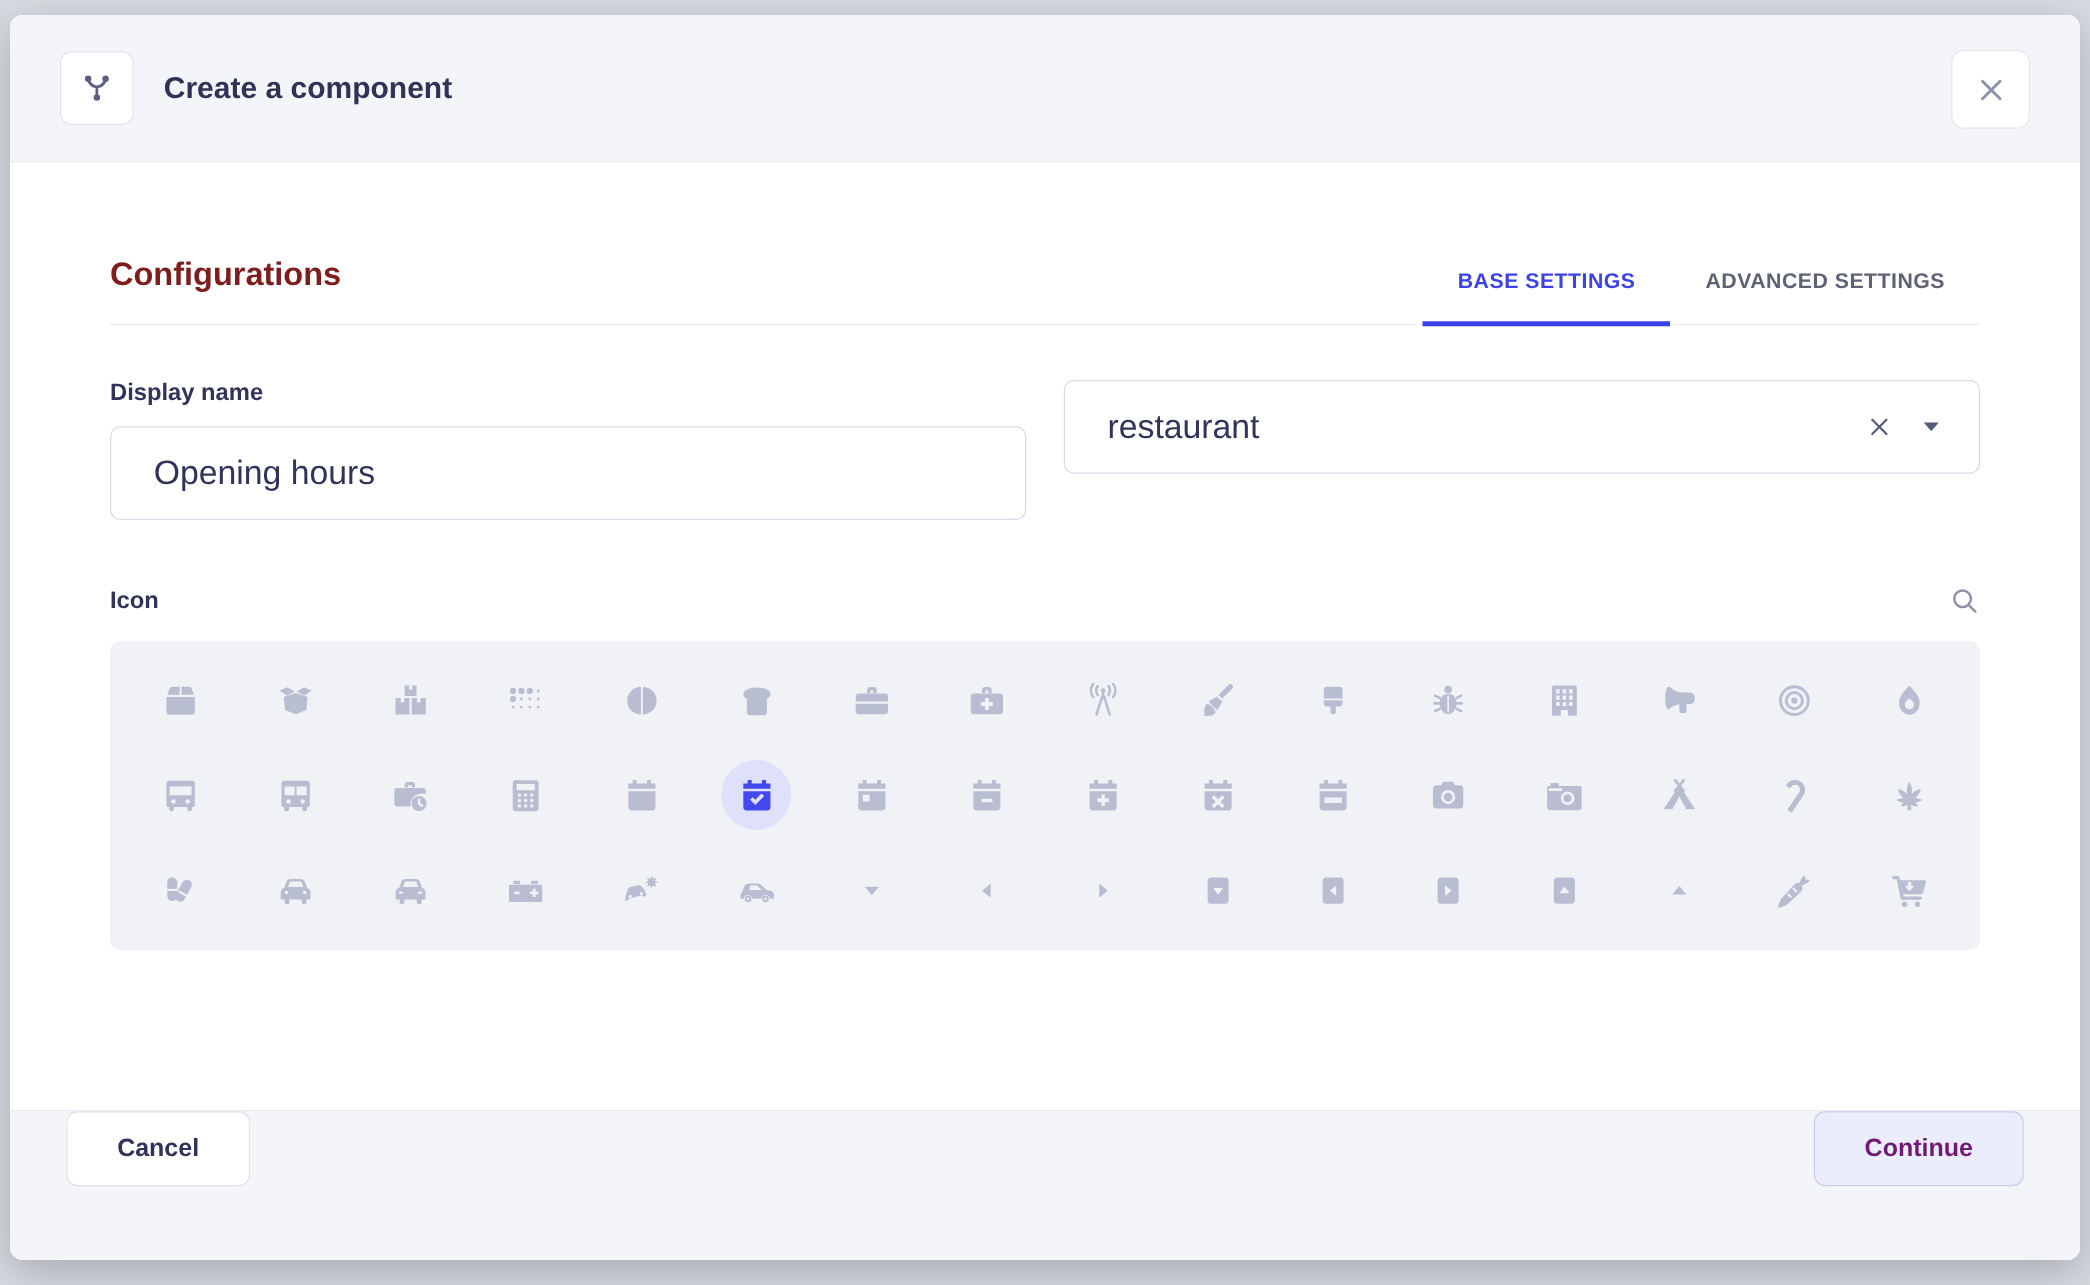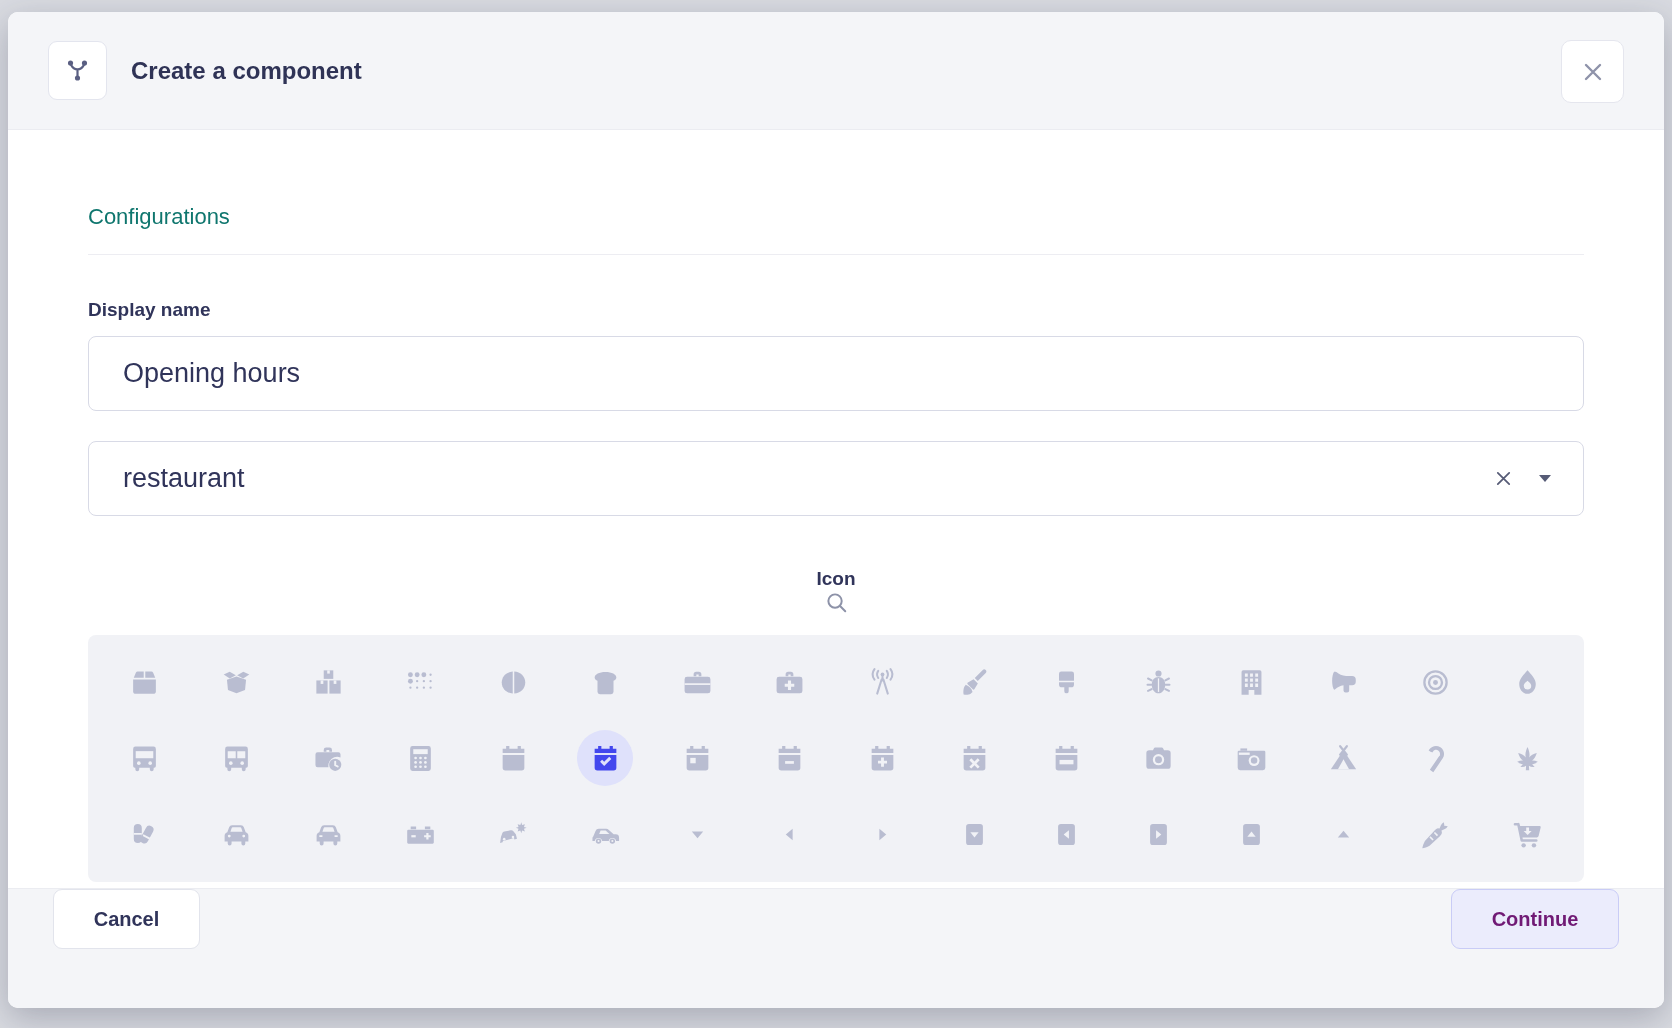--- a/index.html
+++ b/index.html
@@ -24,37 +24,37 @@
   .modal-title{margin-left:24px;font-size:24px;font-weight:700;color:#2f3356;}
   .close-btn{
     position:absolute;right:40px;top:28px;width:61px;height:61px;background:#ffffff;
     border:1px solid #e5e6ee;border-radius:10px;display:flex;align-items:center;justify-content:center;cursor:pointer;
   }
   .modal-body{flex:1 1 auto;background:#ffffff;padding:0 80px;}
   .section-head{
     display:flex;justify-content:space-between;align-items:flex-end;
     margin-top:74px;border-bottom:1px solid #ededf2;
   }
-  .page-heading{font-size:22px;font-weight:400;color:#0f766e;margin:0;padding-bottom:24px;}
+  .page-heading{font-size:26px;font-weight:700;color:#7f1d1d;margin:0;padding-bottom:24px;}
   .tabs{display:flex;}
   .tab{
     font-size:17px;font-weight:700;letter-spacing:.4px;color:#5d6275;
     padding:0 28px 22px;border-bottom:4px solid transparent;margin-bottom:-2px;cursor:pointer;white-space:nowrap;
   }
   .tab.active{color:#3c42e9;border-bottom-color:#3c42e9;}
-  .fields{display:flex;gap:30px;margin-top:44px;flex-direction:column;}
+  .fields{display:flex;gap:30px;margin-top:44px;}
   .field{flex:1 1 0;}
   .field-label{font-size:19px;font-weight:700;color:#30345a;margin-bottom:15px;}
   .text-input{
     width:100%;height:75px;border:1px solid #d8dae6;border-radius:8px;background:#fff;
     font-size:27px;color:#30345a;padding:0 34px;box-sizing:border-box;outline:none;font-family:inherit;
   }
   .select-wrap{position:relative;}
   .select-adorn{position:absolute;right:32px;top:0;height:100%;display:flex;align-items:center;gap:24px;}
-  .icon-section-head{display:flex;justify-content:space-between;align-items:center;margin-top:52px;flex-direction:column;}
+  .icon-section-head{display:flex;justify-content:space-between;align-items:center;margin-top:52px;}
   .icon-grid{
     margin-top:20px;background:#f1f2f6;border-radius:8px;height:247px;
     display:flex;flex-direction:column;justify-content:space-around;
     padding:10px 10px;box-sizing:border-box;
   }
   .icon-row{display:flex;}
   .icon-cell{flex:1 1 0;display:flex;align-items:center;justify-content:center;height:70px;cursor:pointer;}
   .icon-wrap{width:56px;height:56px;border-radius:50%;display:flex;align-items:center;justify-content:center;}
   .icon-wrap.selected{background:#dfe1fb;}
   svg.glyph{width:31px;height:31px;display:block;}
@@ -88,20 +88,24 @@
       <svg width="24" height="24" viewBox="0 0 24 24">
         <path d="M5 5l14 14M19 5L5 19" stroke="#8f93aa" stroke-width="2.4" stroke-linecap="round" fill="none"></path>
       </svg>
     </div>
   </div>
 
   <div class="modal-body">
 
     <div class="section-head">
       <h1 class="page-heading">Configurations</h1>
+      <div class="tabs">
+        <div class="tab active">BASE SETTINGS</div>
+        <div class="tab">ADVANCED SETTINGS</div>
+      </div>
     </div>
 
     <div class="fields">
       <div class="field">
         <div class="field-label">Display name</div>
         <input class="text-input" type="text" value="Opening hours" style="">
       </div>
       <div class="field">
         <div class="select-wrap">
           <input class="text-input" type="text" value="restaurant" style="">

